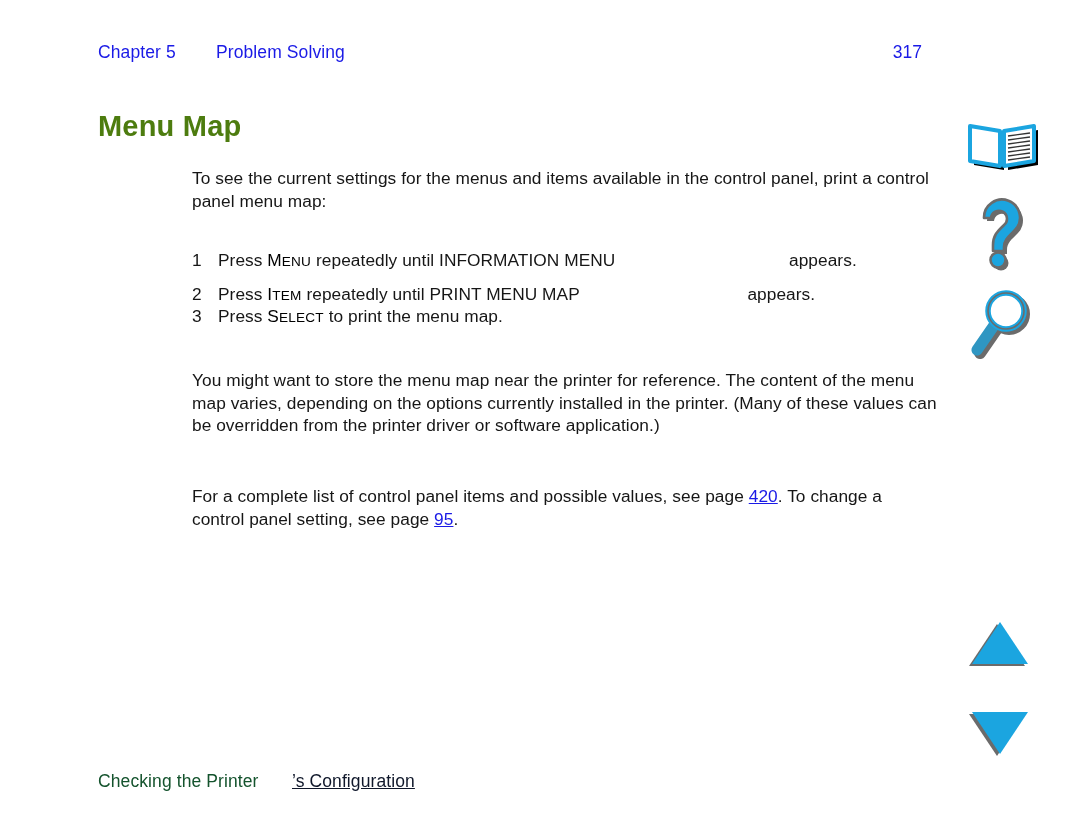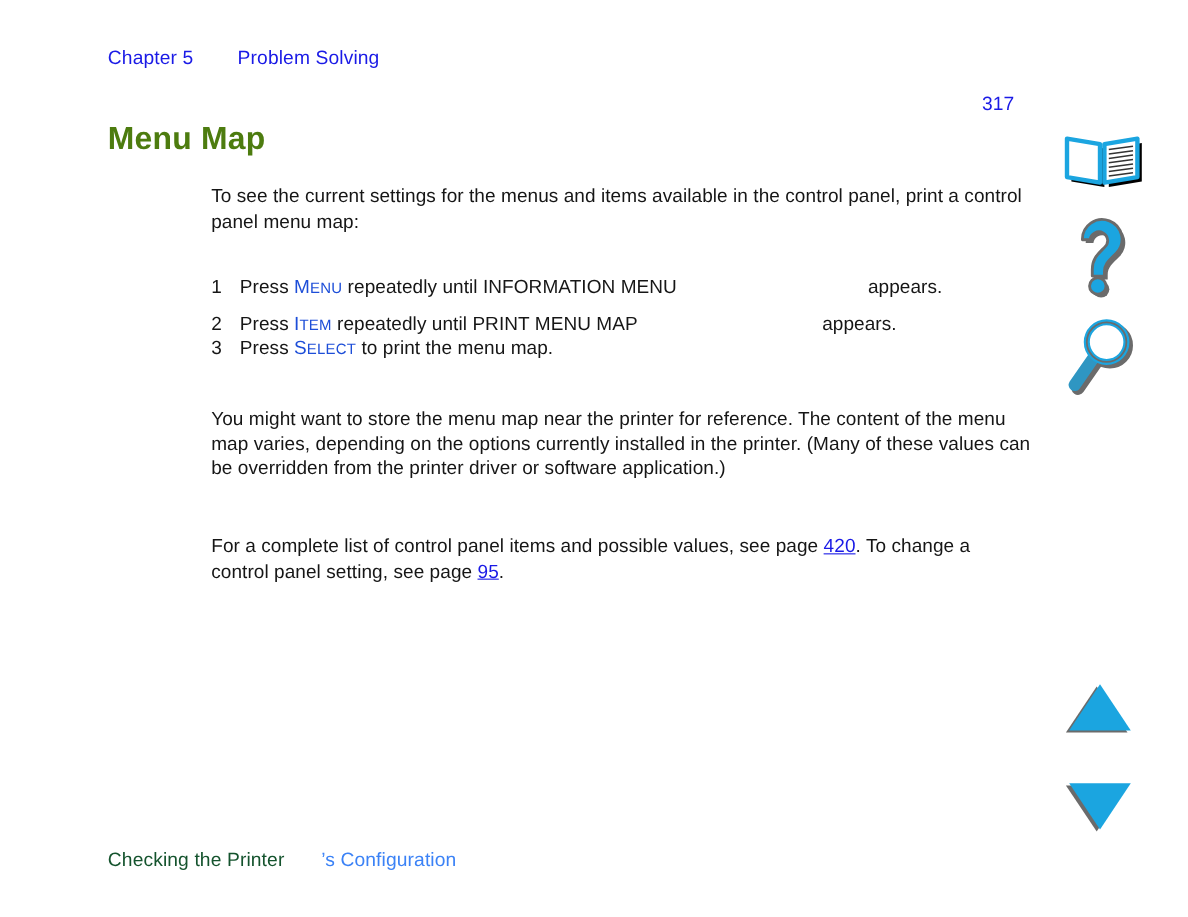--- a/index.html
+++ b/index.html
@@ -48,21 +48,20 @@
     letter-spacing: 0.1px;
     white-space: nowrap;
   }
   .header-pagenum {
     position: absolute;
     right: 46px;
     top: 0;
     font-size: 17.5px;
     color: #1a1ae6;
     white-space: nowrap;
-    margin-top: 42px;
   }
 
   
   .section-heading {
     position: absolute;
     left: 98px;
     top: 91px;
     font-size: 29px;
     color: #4d7c0f;
     letter-spacing: 0.2px;
@@ -111,21 +110,21 @@
   .overlap-tail {
     position: absolute;
     top: 0;
     white-space: nowrap;
   }
   .tail-1 { left: 473px; }
   .tail-2 { left: 441px; }
 
   
   .key {
-    color: #1d4ed8;
+    color: #000000;
     white-space: nowrap;
   }
   .key .cap {
     font-size: 17.3px;
   }
   .key .sm {
     font-size: 13.6px;
     letter-spacing: 0.2px;
   }
 
@@ -150,23 +149,24 @@
     font-size: 17.5px;
     color: #14532d;
     white-space: nowrap;
     letter-spacing: 0.1px;
   }
   .footer-b {
     position: absolute;
     left: 194px;
     top: 0;
     font-size: 17.5px;
-    color: #3b82f6;
-    white-space: nowrap;
-    letter-spacing: 0.1px;
+    color: #0f172a;
+    white-space: nowrap;
+    letter-spacing: 0.1px;
+    text-decoration: underline;
   }
 
   
   .rail {
     position: absolute;
     left: 962px;
     top: 0;
     width: 90px;
     height: 834px;
   }

